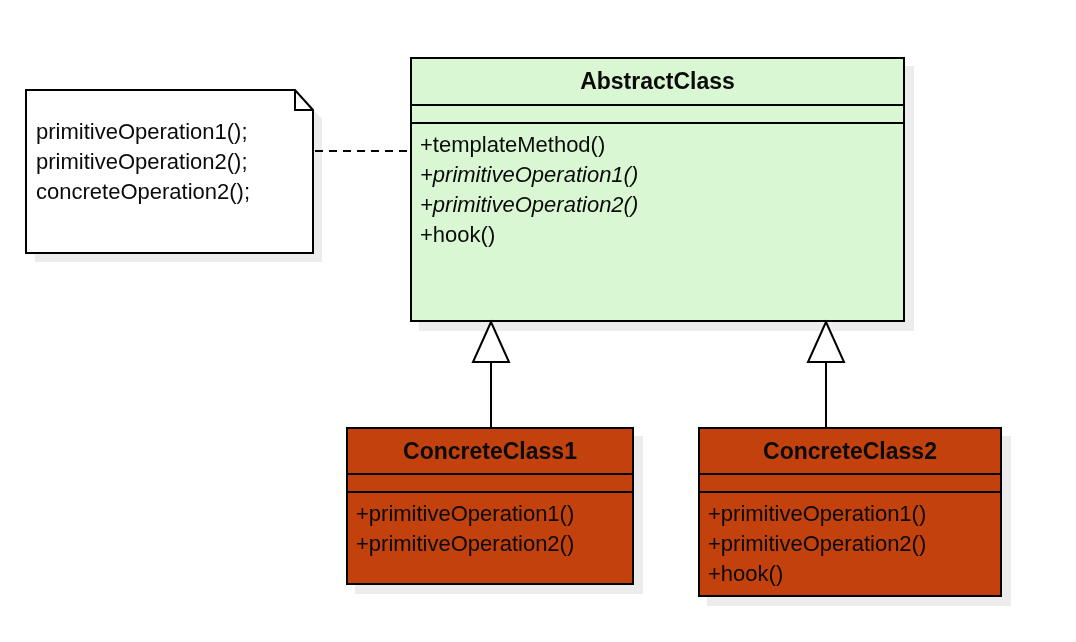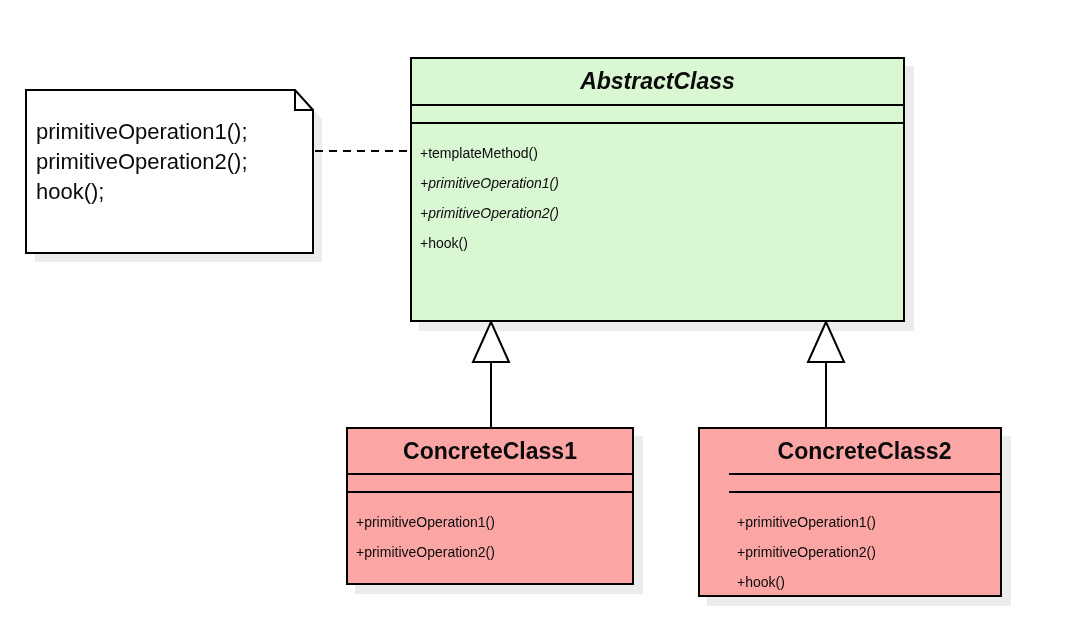--- a/index.html
+++ b/index.html
@@ -6,28 +6,28 @@
   #canvas{
     position:relative;width:1076px;height:642px;background:#ffffff;overflow:hidden;
     font-family:"Liberation Sans", sans-serif;color:#0b0b0b;
   }
   
   .uml-class{
     position:absolute;box-sizing:border-box;border:2px solid #000;
     box-shadow:9px 9px 0 0 #ececec;z-index:1;
   }
   .uml-class.abstract{background:#d9f7d2;}
-  .uml-class.concrete{background:#fca5a5;}
+  .uml-class.concrete{background:#c2410c;}
   .uml-title{
     box-sizing:border-box;display:flex;align-items:center;justify-content:center;
     font-weight:bold;font-size:23px;border-bottom:2px solid #000;
   }
-  .uml-title.italic{font-style:italic;text-align:right;}
+  .uml-title.italic{text-align:right;}
   .uml-attrs{box-sizing:border-box;border-bottom:2px solid #000;}
-  .uml-methods{box-sizing:border-box;padding:6px 4px 0 8px;font-size:14px;line-height:30px;white-space:nowrap;margin-top:8px;}
+  .uml-methods{box-sizing:border-box;padding:6px 4px 0 8px;font-size:22px;line-height:30px;white-space:nowrap;}
   .uml-methods .italic{font-style:italic;}
   
   #note-text{
     position:absolute;left:36px;top:117px;width:270px;z-index:3;
     font-size:22px;line-height:30px;white-space:nowrap;
   }
   
   #connector-layer{position:absolute;left:0;top:0;z-index:2;pointer-events:none;}
 </style>
 </head>
@@ -47,21 +47,21 @@
     <line x1="491" y1="362" x2="491" y2="427" stroke="#000000" stroke-width="2"></line>
     <polygon points="491,322 473,362 509,362" fill="#ffffff" stroke="#000000" stroke-width="2"></polygon>
 
     <line x1="826" y1="362" x2="826" y2="427" stroke="#000000" stroke-width="2"></line>
     <polygon points="826,322 808,362 844,362" fill="#ffffff" stroke="#000000" stroke-width="2"></polygon>
   </svg>
 
   <div id="note-text">
     <div>primitiveOperation1();</div>
     <div>primitiveOperation2();</div>
-    <div>hook();</div>
+    <div>concreteOperation2();</div>
   </div>
 
   <div class="uml-class abstract" style="left:410px;top:57px;width:495px;height:265px;">
     <div class="uml-title italic" style="height:47px;">AbstractClass</div>
     <div class="uml-attrs" style="height:18px;"></div>
     <div class="uml-methods">
       <div>+templateMethod()</div>
       <div class="italic">+primitiveOperation1()</div>
       <div class="italic">+primitiveOperation2()</div>
       <div>+hook()</div>
@@ -70,21 +70,21 @@
 
   <div class="uml-class concrete" style="left:346px;top:427px;width:288px;height:158px;">
     <div class="uml-title" style="height:46px;">ConcreteClass1</div>
     <div class="uml-attrs" style="height:18px;"></div>
     <div class="uml-methods">
       <div>+primitiveOperation1()</div>
       <div>+primitiveOperation2()</div>
     </div>
   </div>
 
-  <div class="uml-class concrete" style="left:698px;top:427px;width:304px;height:170px;padding-left:29px;">
+  <div class="uml-class concrete" style="left:698px;top:427px;width:304px;height:170px;">
     <div class="uml-title" style="height:46px;">ConcreteClass2</div>
     <div class="uml-attrs" style="height:18px;"></div>
     <div class="uml-methods">
       <div>+primitiveOperation1()</div>
       <div>+primitiveOperation2()</div>
       <div>+hook()</div>
     </div>
   </div>
 
 </div>

